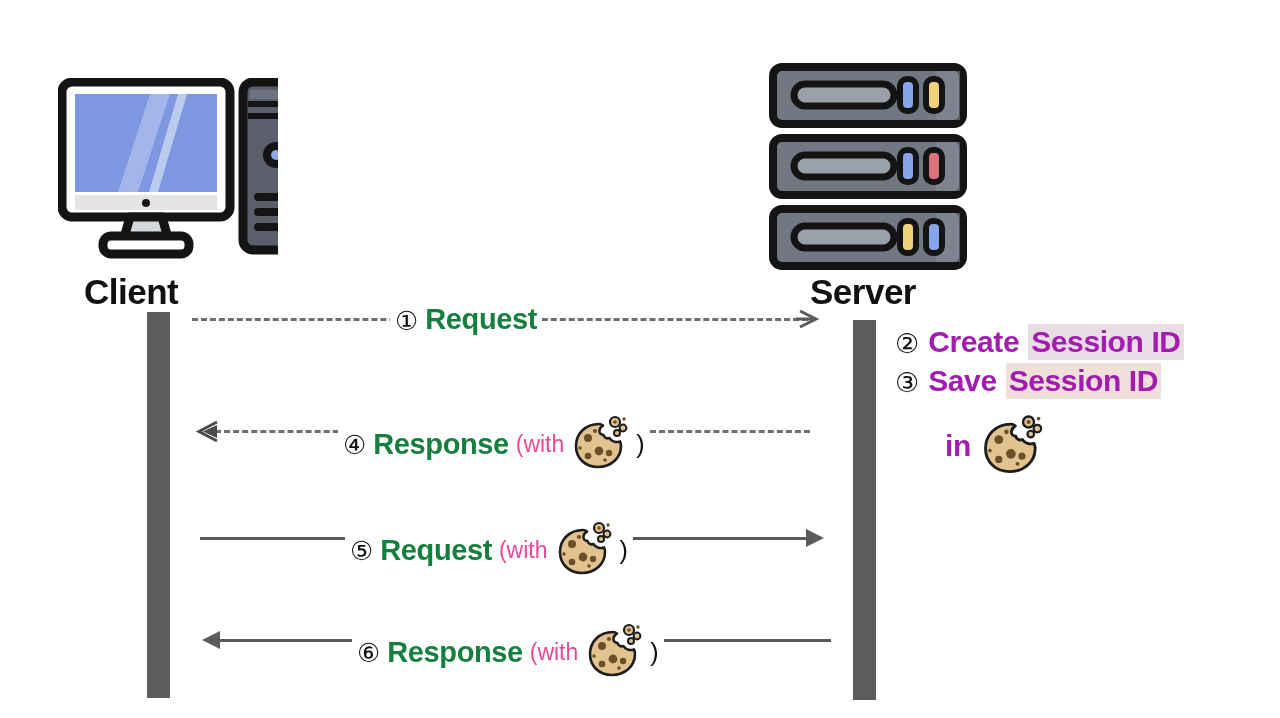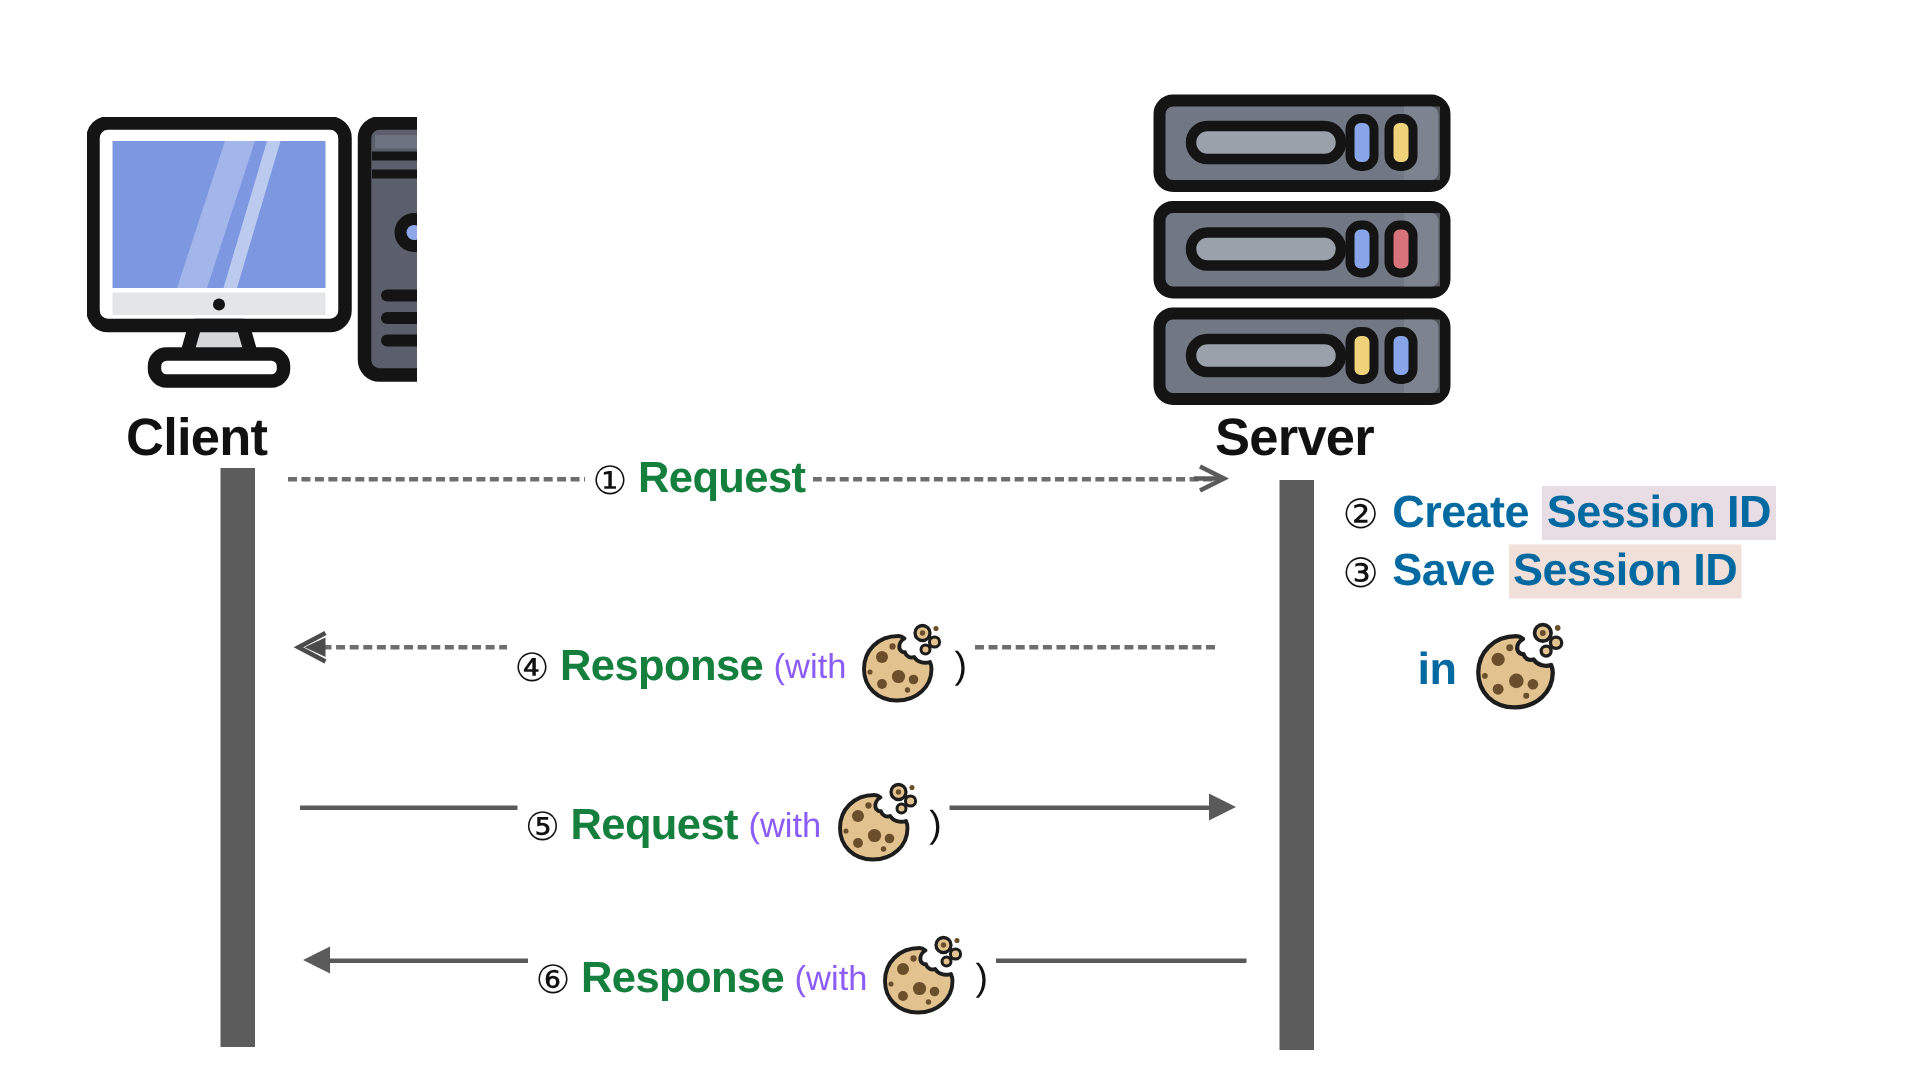--- a/index.html
+++ b/index.html
@@ -84,42 +84,42 @@
   .msg-text {
     font-family: "Liberation Sans", sans-serif;
     font-weight: bold;
     font-size: 29px;
     color: #15803d;
     letter-spacing: -0.4px;
   }
   .with-text {
     font-family: "Liberation Sans", sans-serif;
     font-size: 23px;
-    color: #8b5cf6;
+    color: #ec4899;
     font-weight: normal;
   }
   .paren {
     font-family: "Liberation Sans", sans-serif;
     font-size: 25px;
     color: #111;
   }
 
   
   .note {
     position: absolute;
     display: flex;
     align-items: center;
     gap: 9px;
     white-space: nowrap;
   }
   .note-text {
     font-family: "Liberation Sans", sans-serif;
     font-weight: bold;
     font-size: 30px;
-    color: #0369a1;
+    color: #a21caf;
     letter-spacing: -0.4px;
   }
   .hl1 {
     background: #e8dde4;
     padding: 1px 3px;
   }
   .hl2 {
     background: #f1dfd9;
     padding: 1px 3px;
   }

